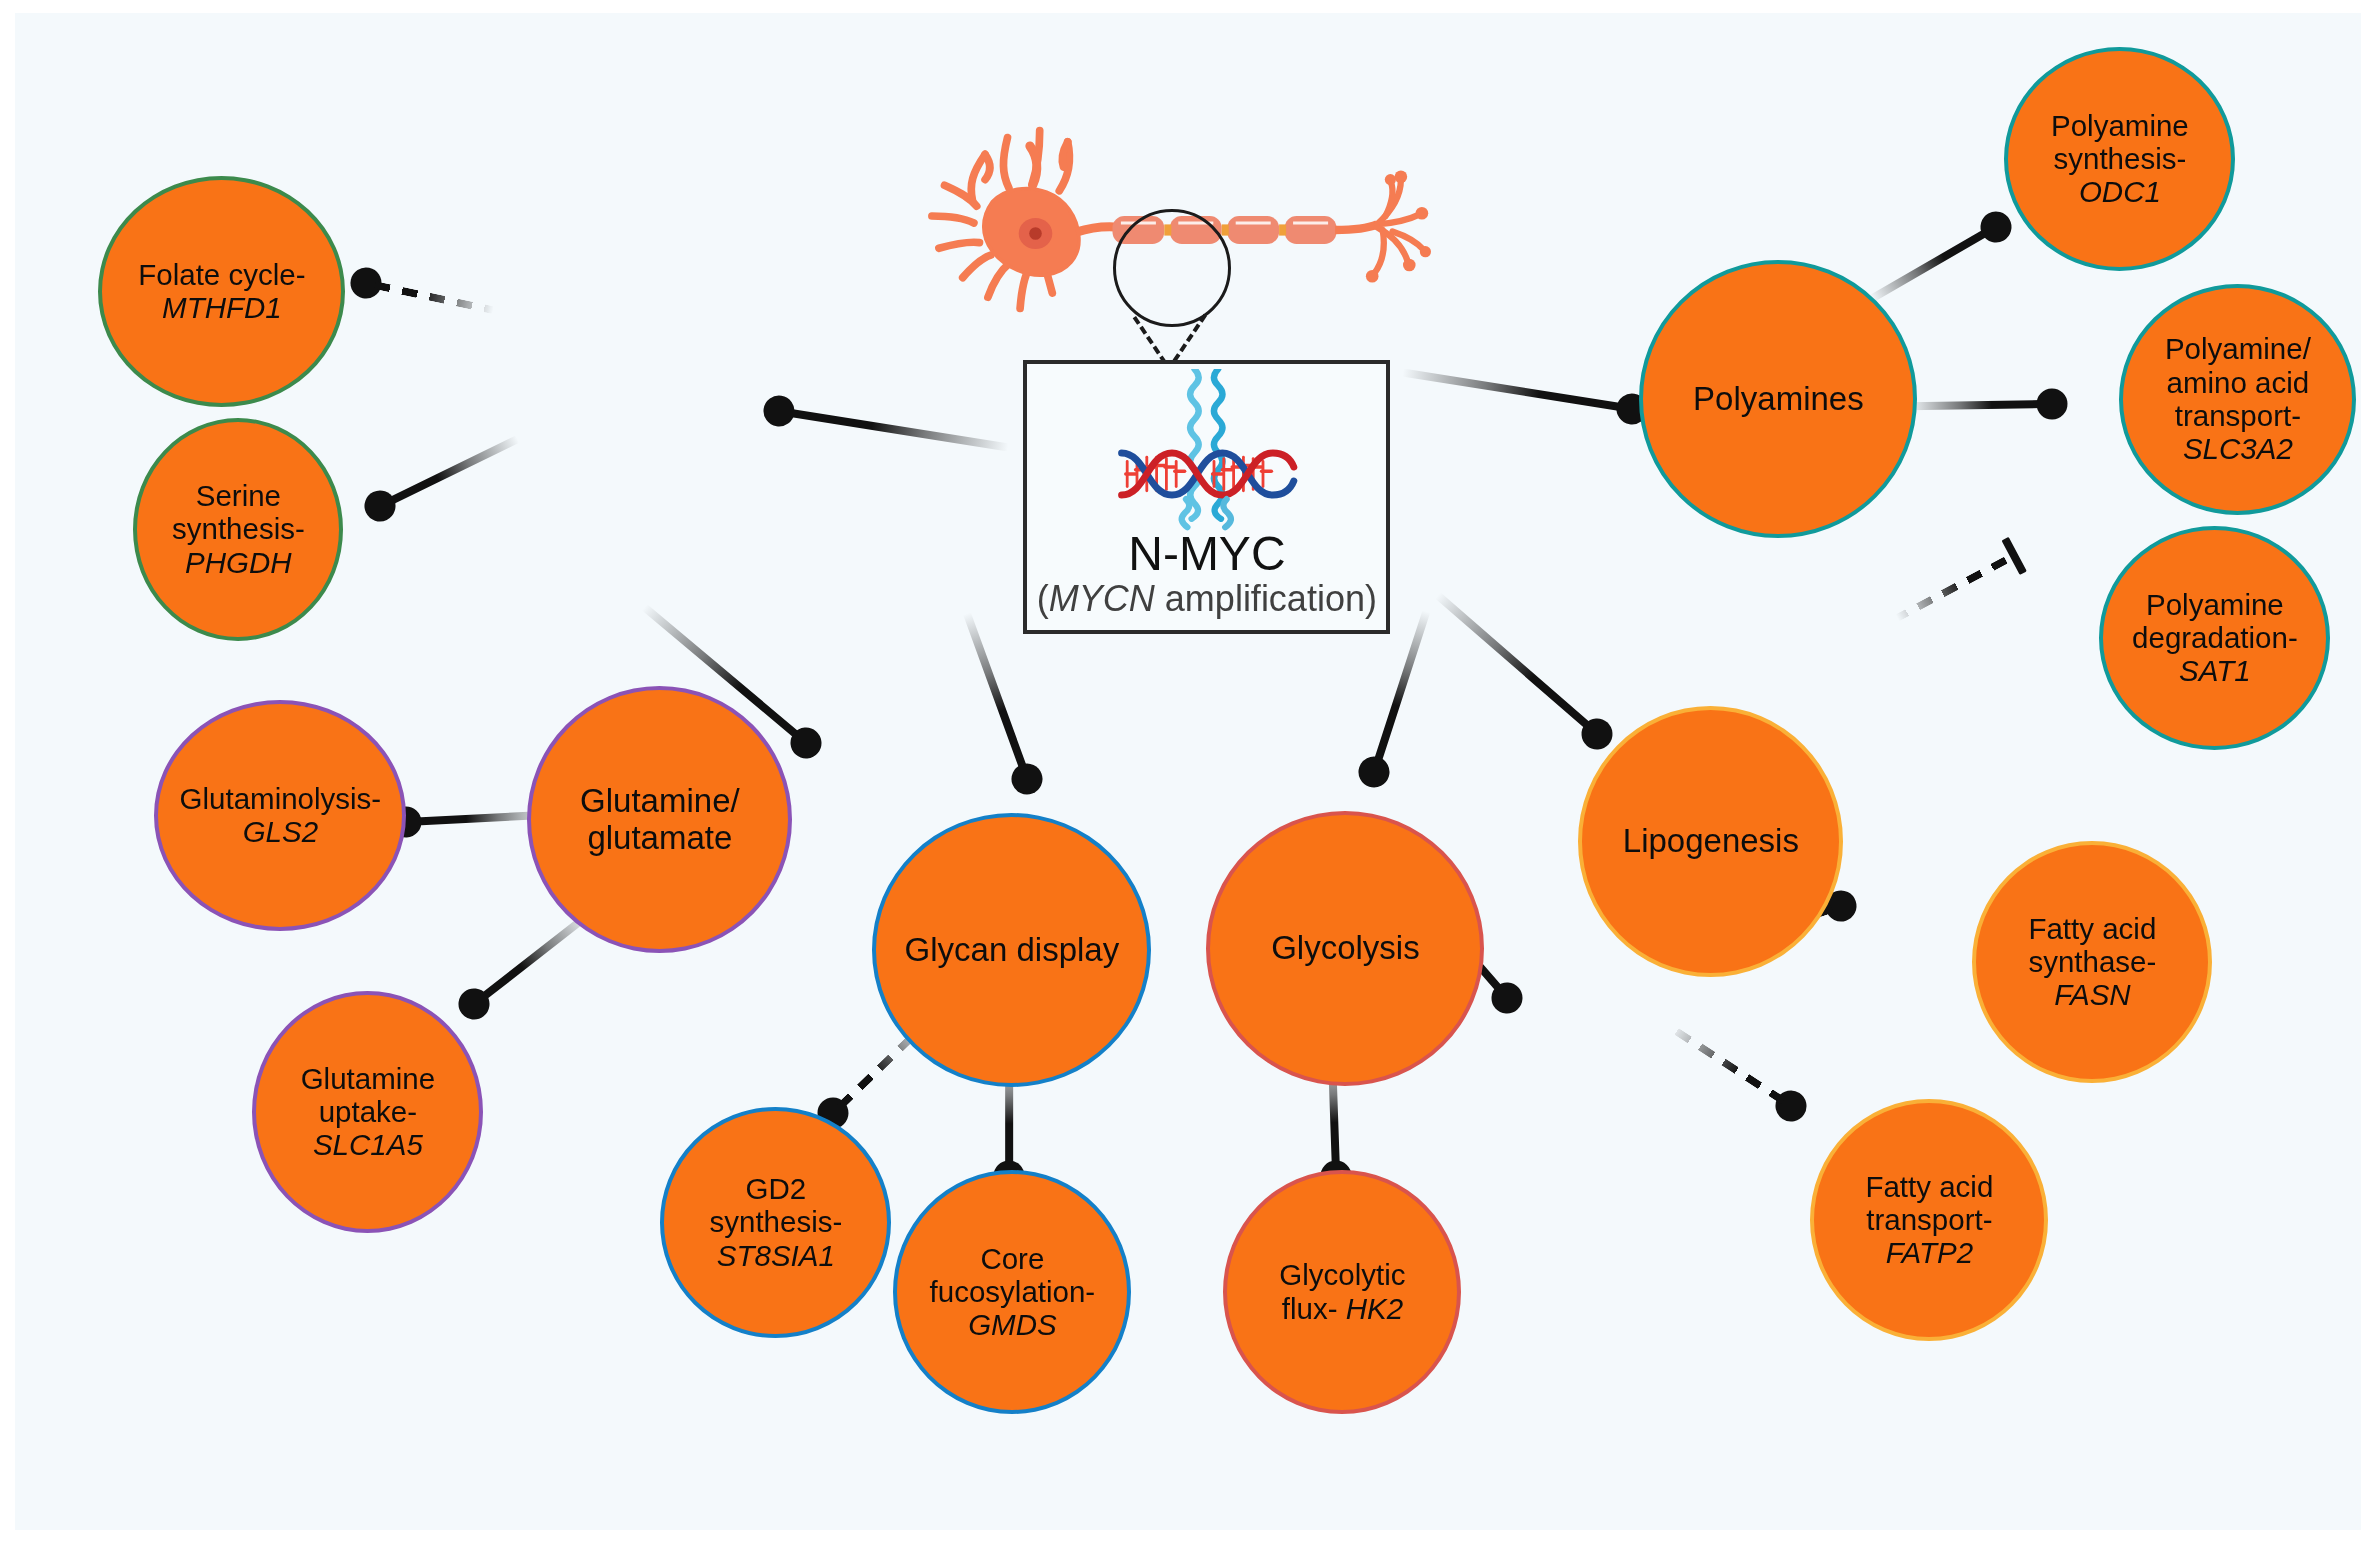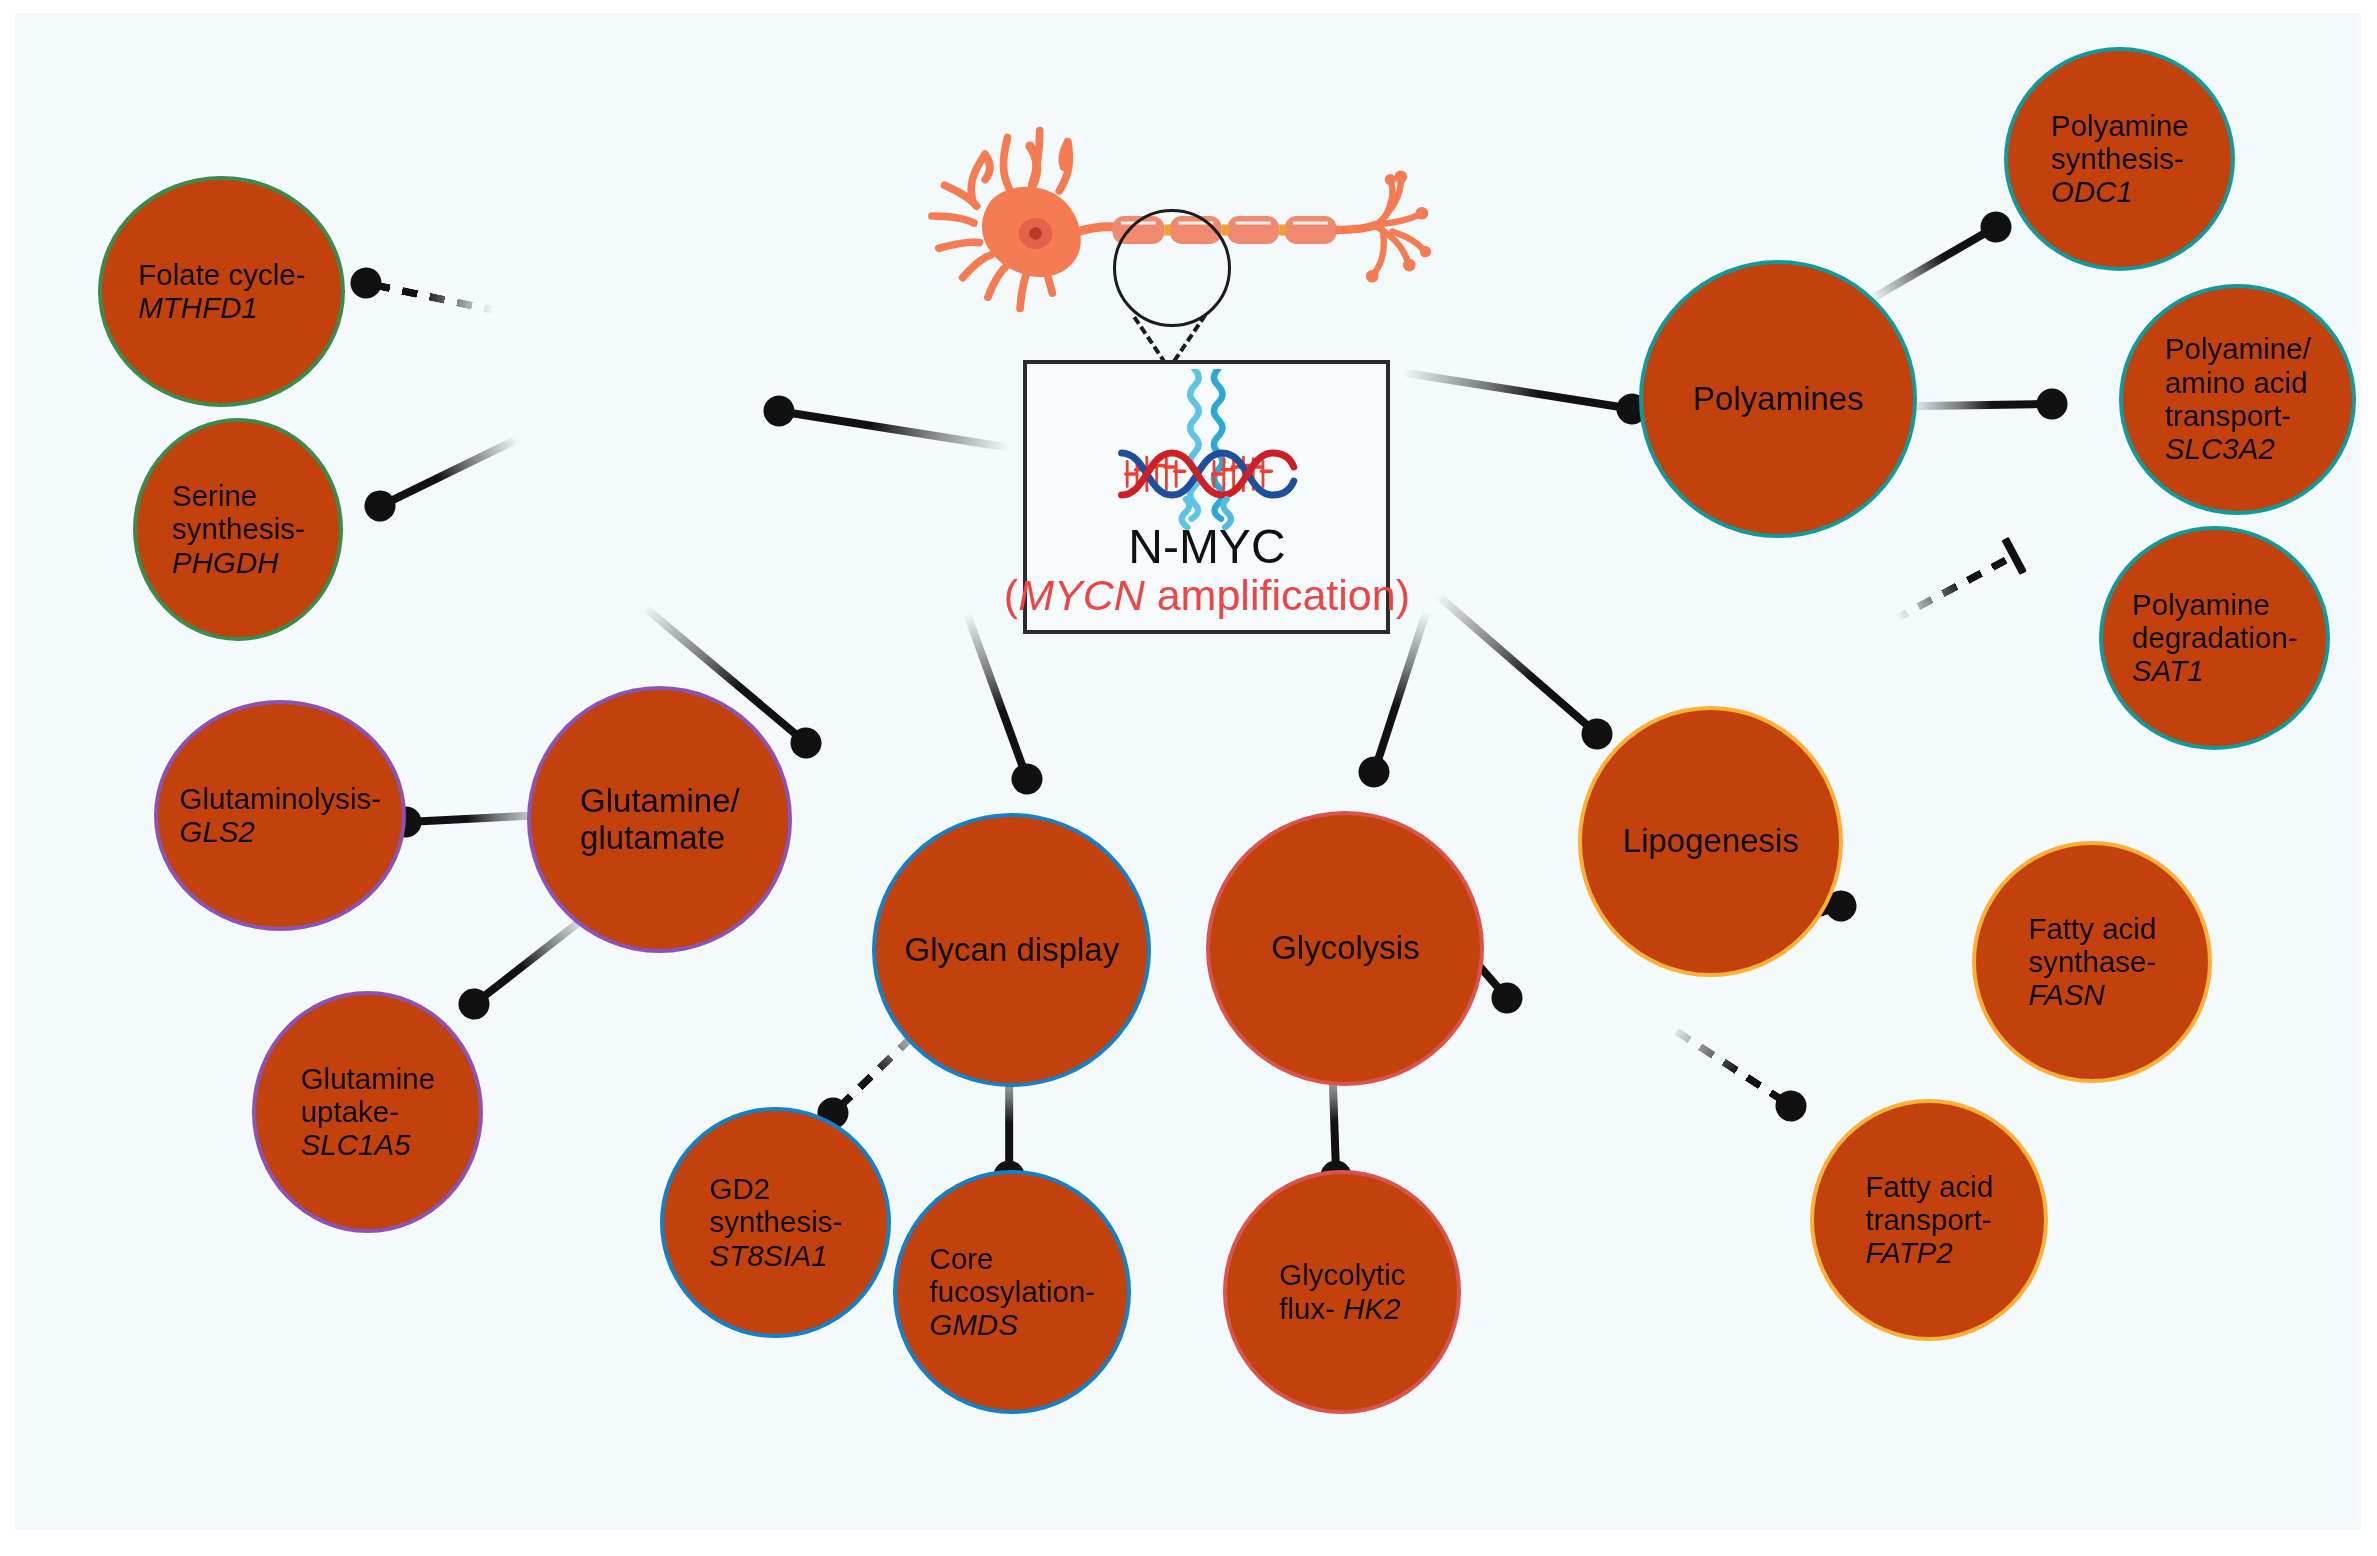--- a/index.html
+++ b/index.html
@@ -17,24 +17,25 @@
     left:15.4px; top:12.6px;
     width:2346px; height:1517px;
     background:#f4f9fc;
   }
 
   
   .node{
     position:absolute;
     box-sizing:border-box;
     border-radius:50%;
-    background:#c2410c;
+    background:#f97316;
     display:flex;
     align-items:center;
     justify-content:center;
+    text-align:center;
     z-index:5;
   }
   .node .lbl{
     display:block;
     line-height:1.13;
     color:#0d0d0d;
     padding:0 4.2px;
     white-space:pre-line;
   }
   .node.hub .lbl{font-size:33px;}
@@ -78,21 +79,21 @@
     background:#f7fbfd;
     z-index:6;
     display:flex;
     flex-direction:column;
     align-items:center;
     justify-content:flex-end;
     padding-bottom:11.2px;
     box-sizing:border-box;
   }
   #mycbox .t1{font-size:48px;color:#111;line-height:1.06;}
-  #mycbox .t2{font-size:43px;color:#ef4444;line-height:1.06;white-space:nowrap;}
+  #mycbox .t2{font-size:36px;color:#404040;line-height:1.06;white-space:nowrap;}
   #dnaicon{position:absolute;left:50%;top:5.6px;transform:translateX(-50%);}
 
   #neuron{position:absolute;left:887px;top:105px;z-index:4;}
   #magcircle{
     position:absolute;left:1098px;top:196px;width:112px;height:112px;
     border:3.5px solid #1b1b1b;border-radius:50%;z-index:5;background:transparent;
   }
   .leader{position:absolute;z-index:4;border-top:4.2px dashed #1b1b1b;transform-origin:0 0;}
 </style>
 </head>

